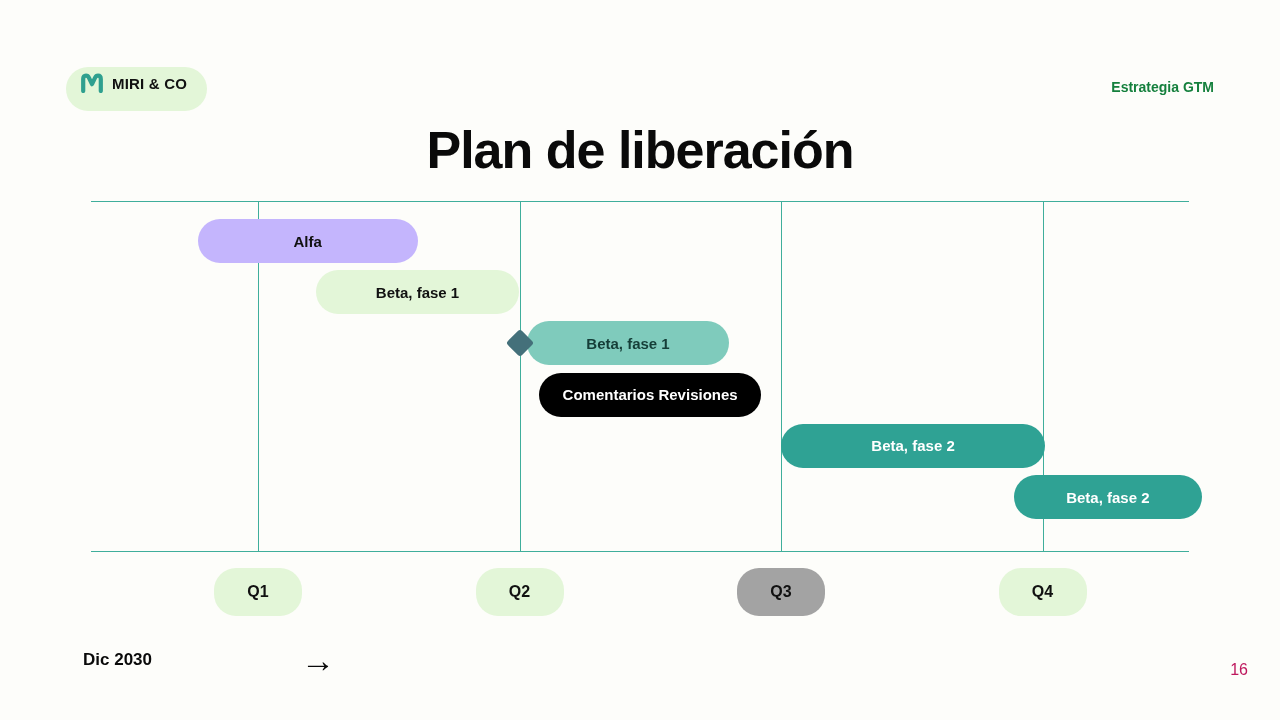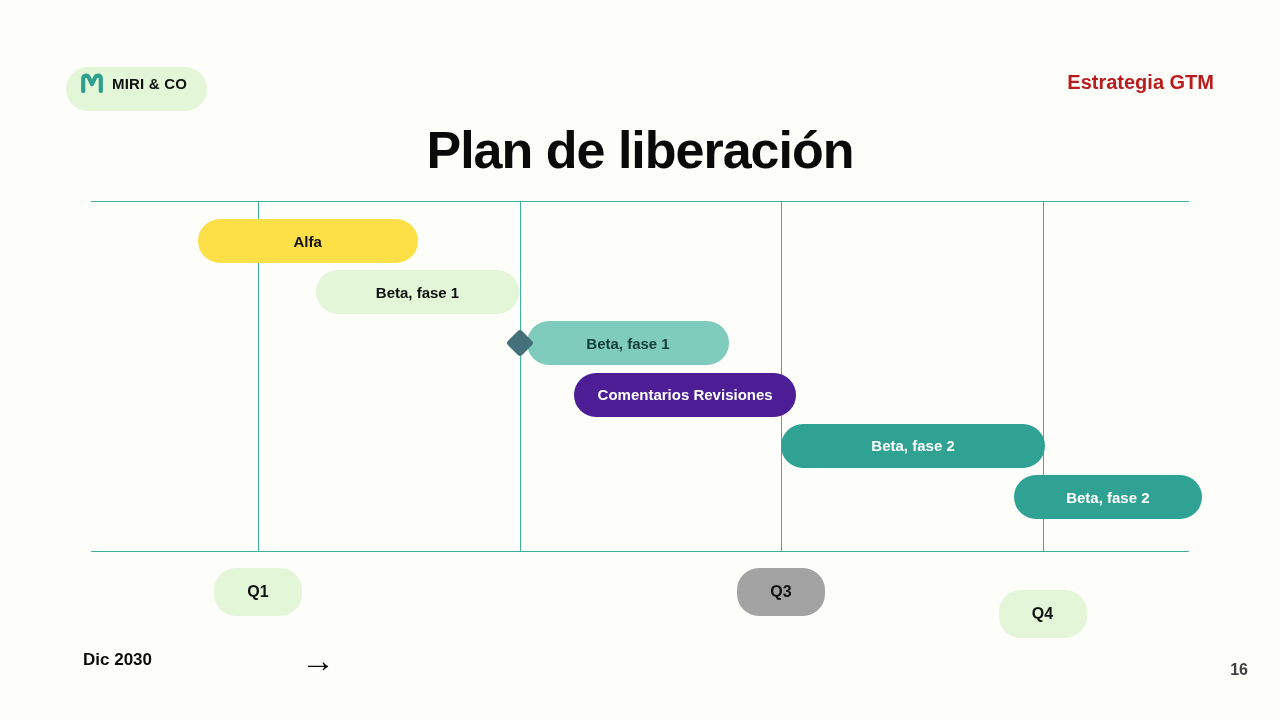--- a/index.html
+++ b/index.html
@@ -12,22 +12,22 @@
   .slide { position: absolute; inset: 0; }
 
   
   .brand-pill {
     position: absolute; left: 66px; top: 67px; height: 44px;
     background: #e3f6d8; border-radius: 22px;
     display: flex; align-items: center; gap: 8px; padding: 0 20px 12px 14px;
   }
   .brand-text { font-size: 15px; font-weight: 700; color: #111; letter-spacing: 0.2px; }
   .header-tag {
-    position: absolute; right: 66px; top: 71px;
-    font-size: 20px; font-weight: 700; color: #b91c1c;
+    position: absolute; right: 66px; top: 79px;
+    font-size: 14px; font-weight: 700; color: #15803d;
   }
 
   
   .title {
     position: absolute; left: 0; right: 0; top: 120px;
     text-align: center; font-size: 52px; font-weight: 800;
     color: #0a0a0a; letter-spacing: -1px;
   }
 
   
@@ -53,21 +53,21 @@
   .footer-date {
     position: absolute; left: 64px; top: 650px;
     font-size: 17px; font-weight: 800; color: #0a0a0a; margin-left: 19px;
   }
   .footer-arrow {
     position: absolute; left: 301px; top: 641px;
     font-size: 34px; font-weight: 400; color: #0a0a0a;
   }
   .page-number {
     position: absolute; right: 32px; top: 661px;
-    font-size: 16px; font-weight: 700; color: #404040;
+    font-size: 16px; font-weight: 400; color: #be185d;
   }
 </style>
 </head>
 <body>
 
 <div class="slide">
 
   <div class="brand-pill">
     <span style="display:flex;align-items:center;">
       <svg width="24" height="20" viewBox="0 0 24 20" aria-hidden="true">
@@ -80,29 +80,30 @@
   <div class="header-tag">Estrategia GTM</div>
 
   <h1 class="title">Plan de liberación</h1>
 
   <div id="gantt">
       <div class="hline" style="left: 91px; top: 201px; width: 1098px; background: rgb(63, 174, 155);"></div>
       <div class="hline" style="left: 91px; top: 551px; width: 1098px; background: rgb(63, 174, 155);"></div>
       <div class="vline" style="left: 258px; top: 201px; height: 350px; background: rgb(63, 174, 155);"></div>
       <div class="qpill" style="left: 214px; top: 568px; width: 88px; background: rgb(227, 246, 216);">Q1</div>
       <div class="vline" style="left: 519.5px; top: 201px; height: 350px; background: rgb(63, 174, 155);"></div>
+      <div class="qpill" style="left: 475.5px; top: 568px; width: 88px; background: rgb(227, 246, 216);">Q2</div>
       <div class="vline" style="left: 781px; top: 201px; height: 350px; background: rgb(63, 174, 155);"></div>
       <div class="qpill" style="left: 737px; top: 568px; width: 88px; background: #a3a3a3;">Q3</div>
       <div class="vline" style="left: 1042.5px; top: 201px; height: 350px; background: rgb(63, 174, 155);"></div>
-      <div class="qpill" style="left: 998.5px; top: 568px; width: 88px; background: rgb(227, 246, 216); margin-top: 22px;">Q4</div>
-      <div class="bar" style="left: 197.855px; top: 219px; width: 219.66px; background: #fde047; color: rgb(17, 17, 17);">Alfa</div>
+      <div class="qpill" style="left: 998.5px; top: 568px; width: 88px; background: rgb(227, 246, 216);">Q4</div>
+      <div class="bar" style="left: 197.855px; top: 219px; width: 219.66px; background: #c4b5fd; color: rgb(17, 17, 17);">Alfa</div>
       <div class="bar" style="left: 315.53px; top: 270.2px; width: 203.97px; background: rgb(227, 246, 216); color: rgb(17, 17, 17);">Beta, fase 1</div>
       <div class="bar" style="left: 527.345px; top: 321.4px; width: 201.355px; background: rgb(127, 203, 188); color: rgb(21, 62, 56);">Beta, fase 1</div>
       <div class="diamond" style="left: 509.5px; top: 333.4px; background: rgb(68, 112, 122);"></div>
-      <div class="bar" style="left: 574px; top: 372.6px; width: 222.275px; background: #4c1d95; color: rgb(255, 255, 255);">Comentarios Revisiones</div>
+      <div class="bar" style="left: 539px; top: 372.6px; width: 222.275px; background: #000000; color: rgb(255, 255, 255);">Comentarios Revisiones</div>
       <div class="bar" style="left: 781px; top: 423.8px; width: 264.115px; background: rgb(47, 162, 148); color: rgb(255, 255, 255);">Beta, fase 2</div>
       <div class="bar" style="left: 1013.74px; top: 475px; width: 188.28px; background: rgb(47, 162, 148); color: rgb(255, 255, 255);">Beta, fase 2</div>
     </div>
 
   <div class="footer-date">Dic 2030</div>
   <div class="footer-arrow">→</div>
   <div class="page-number">16</div>
 
 </div>
 

